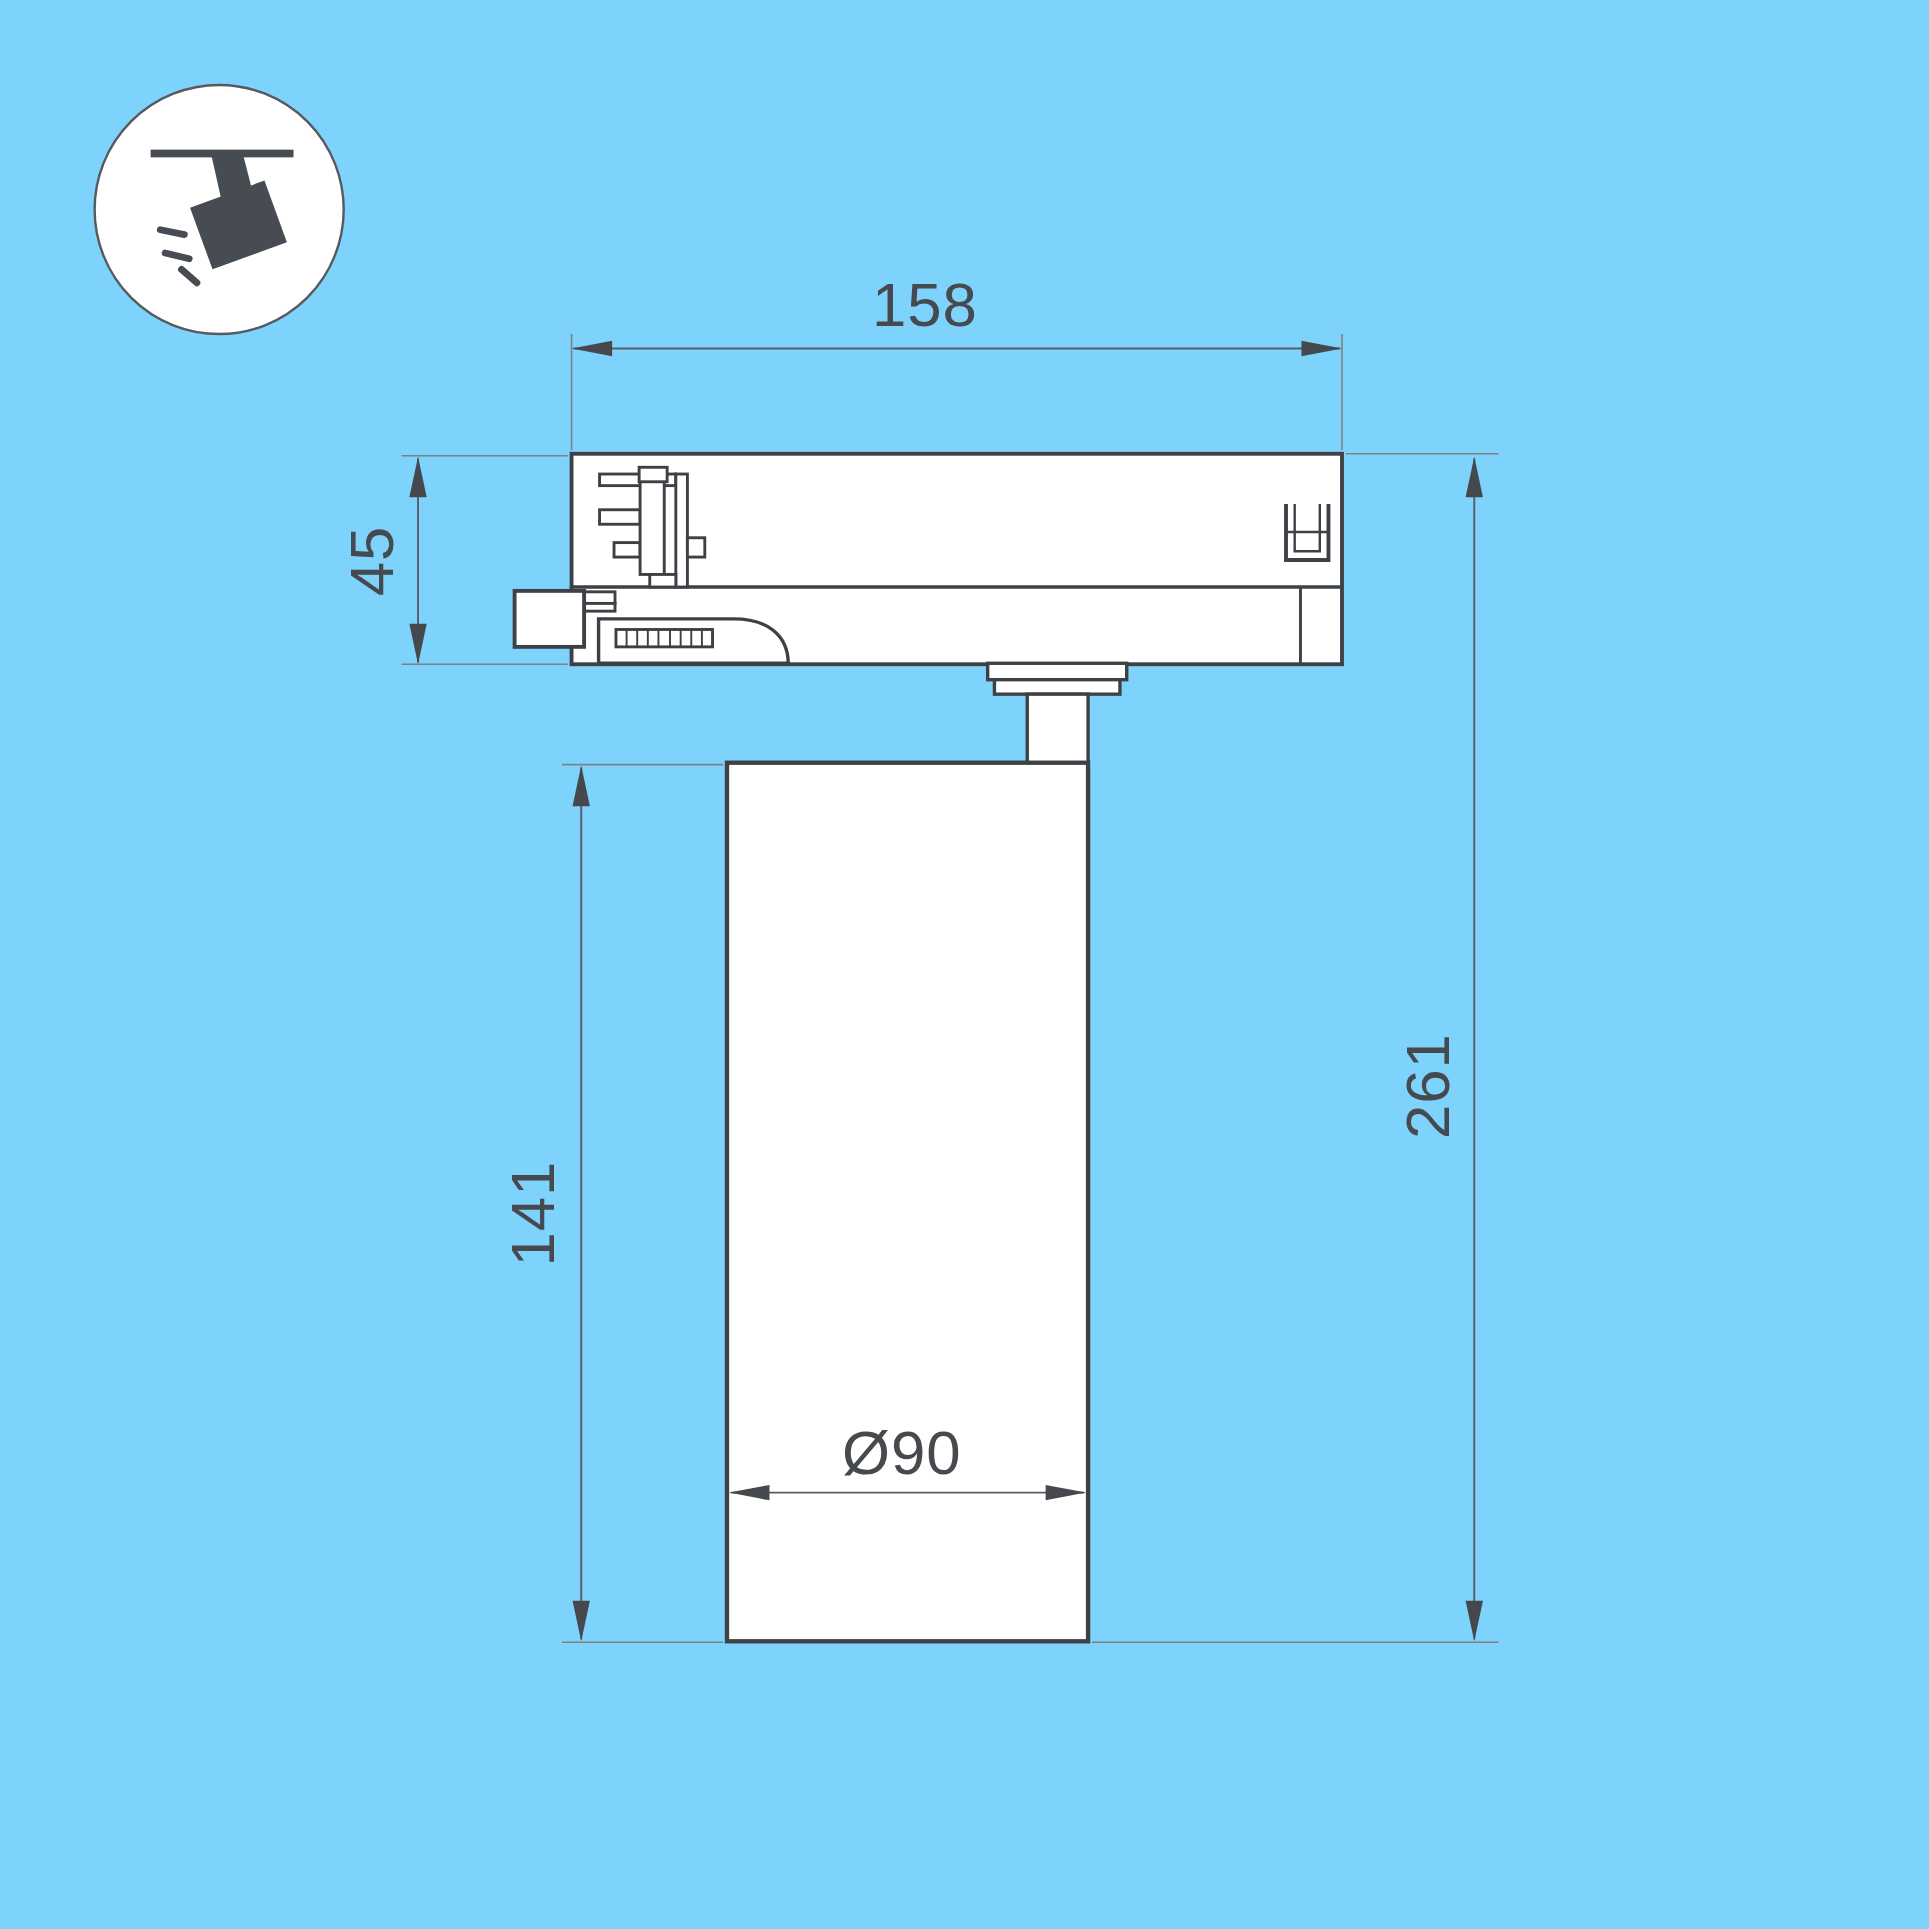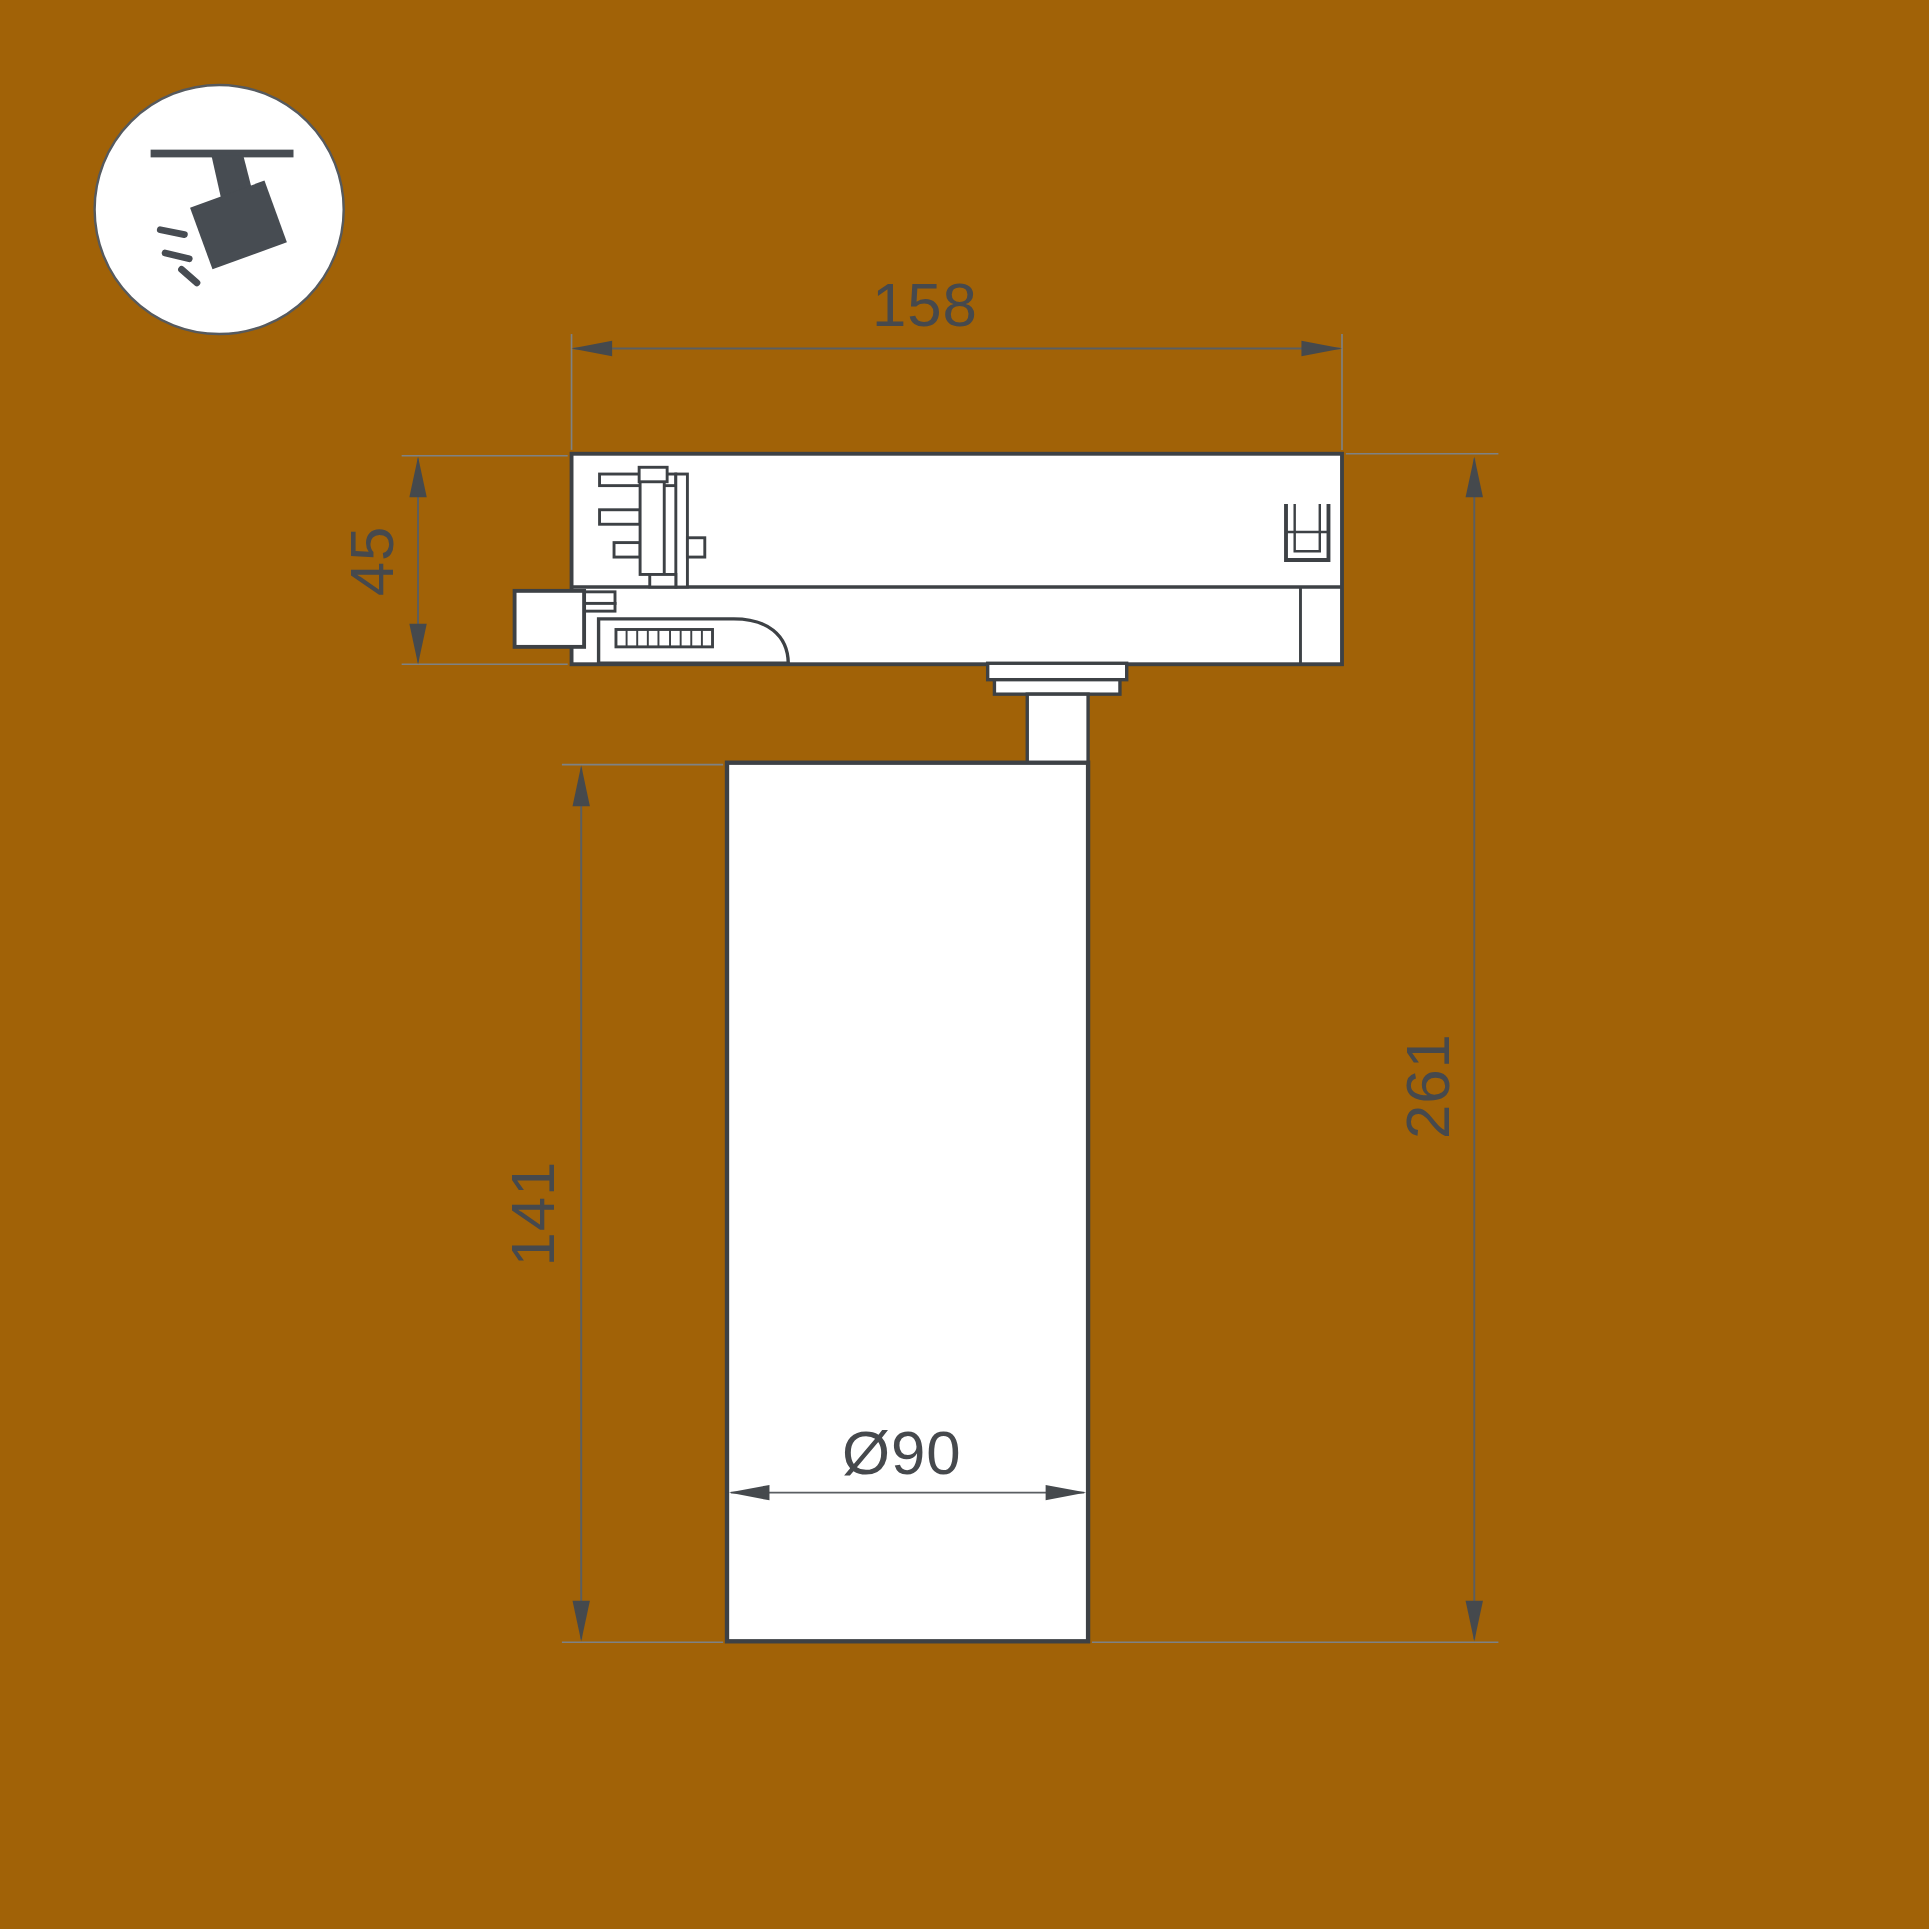--- a/index.html
+++ b/index.html
@@ -4,21 +4,21 @@
 <style>
   html, body {
     margin: 0;
     padding: 0;
     background: #ffffff;
   }
   .stage {
     position: relative;
     width: 1929px;
     height: 1929px;
-    background: #a16207;
+    background: #7dd3fc;
     overflow: hidden;
   }
   svg { display: block; }
   .outline {
     fill: #ffffff;
     stroke: #3d4145;
   }
   .outline-nf {
     fill: none;
     stroke: #3d4145;

